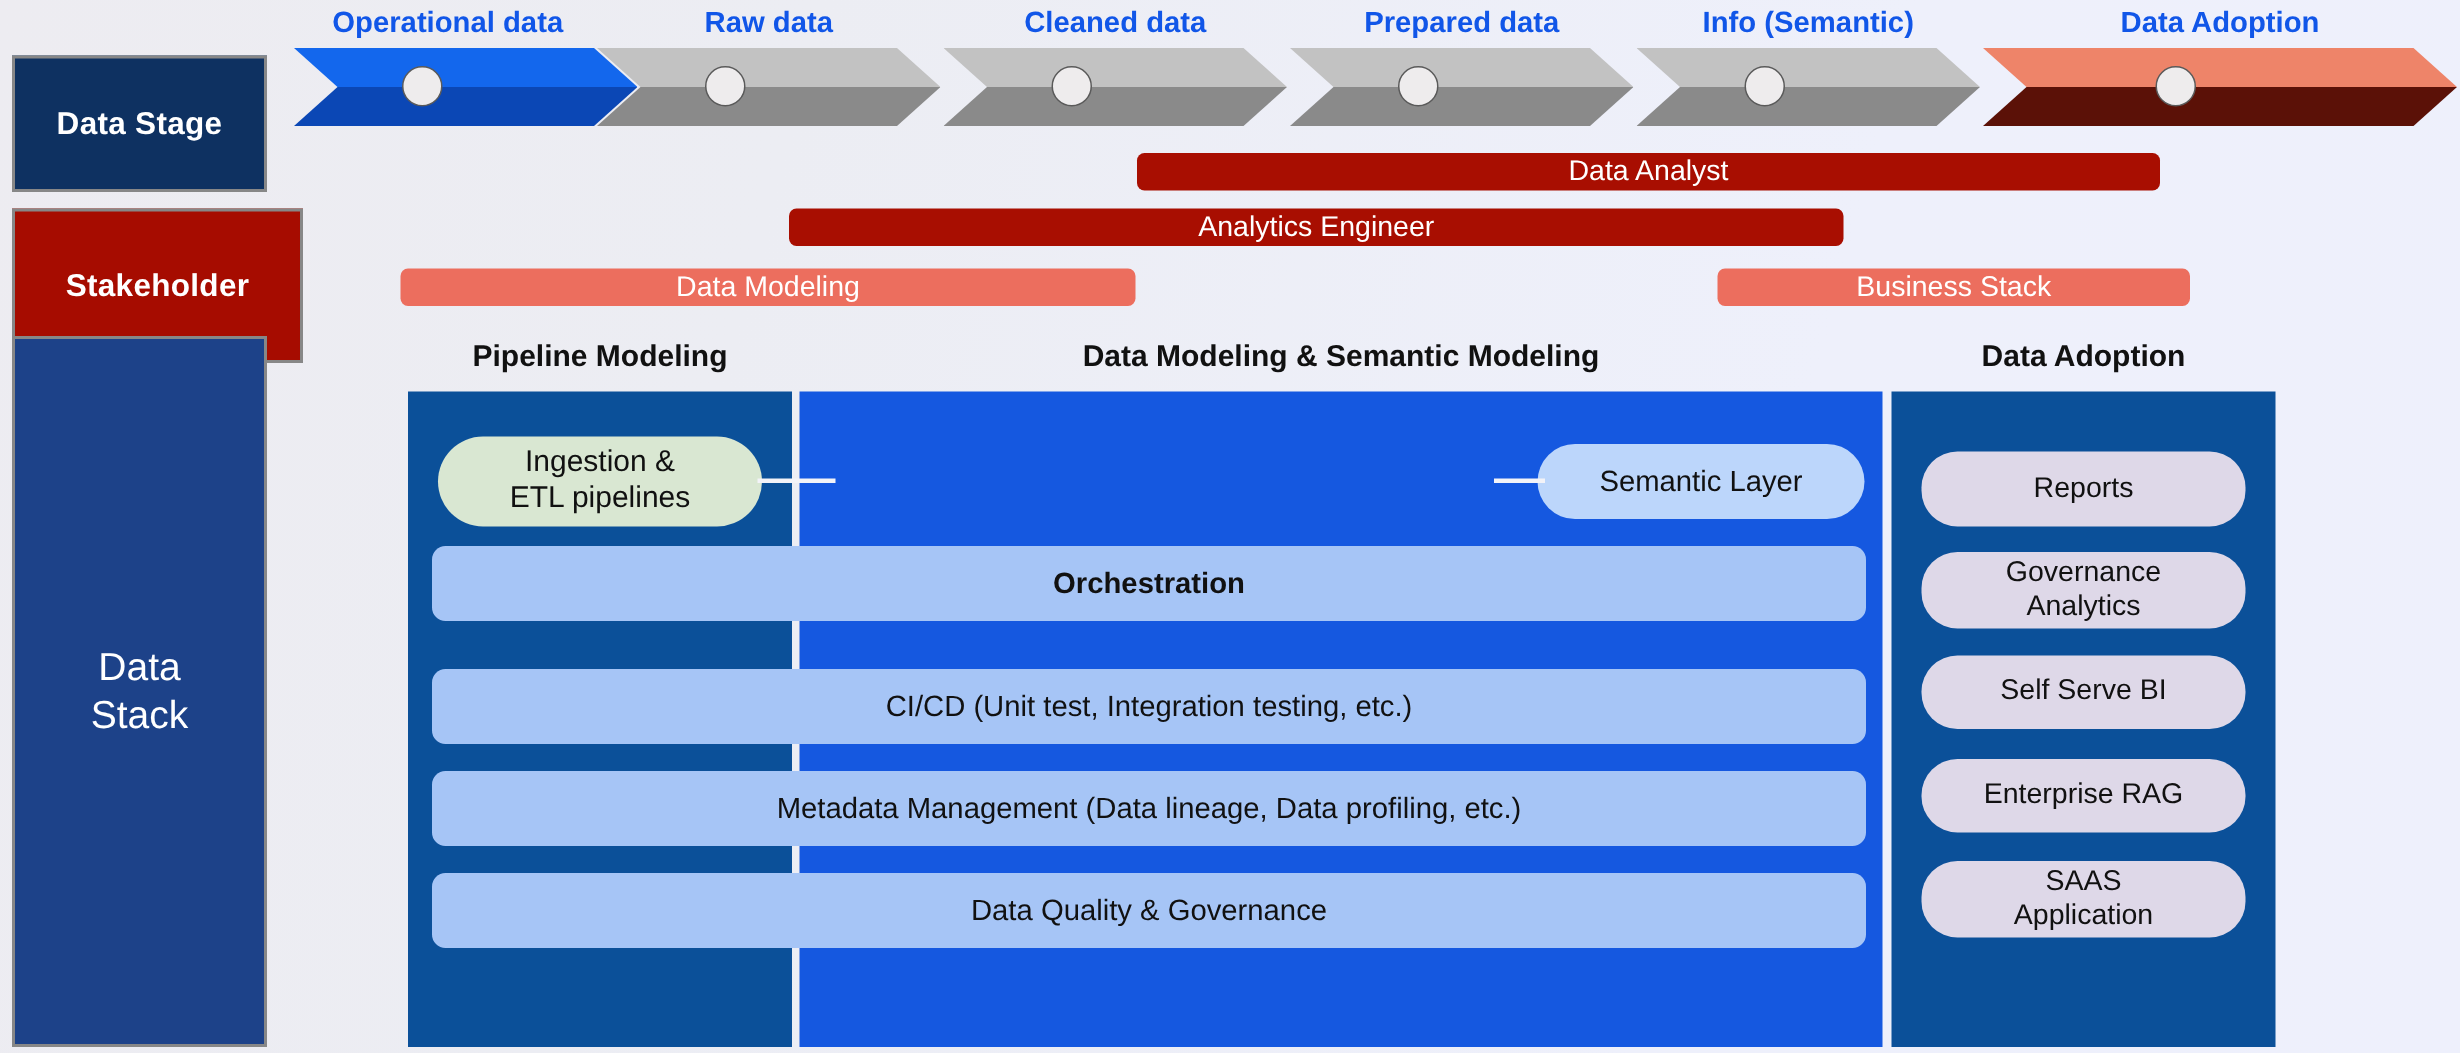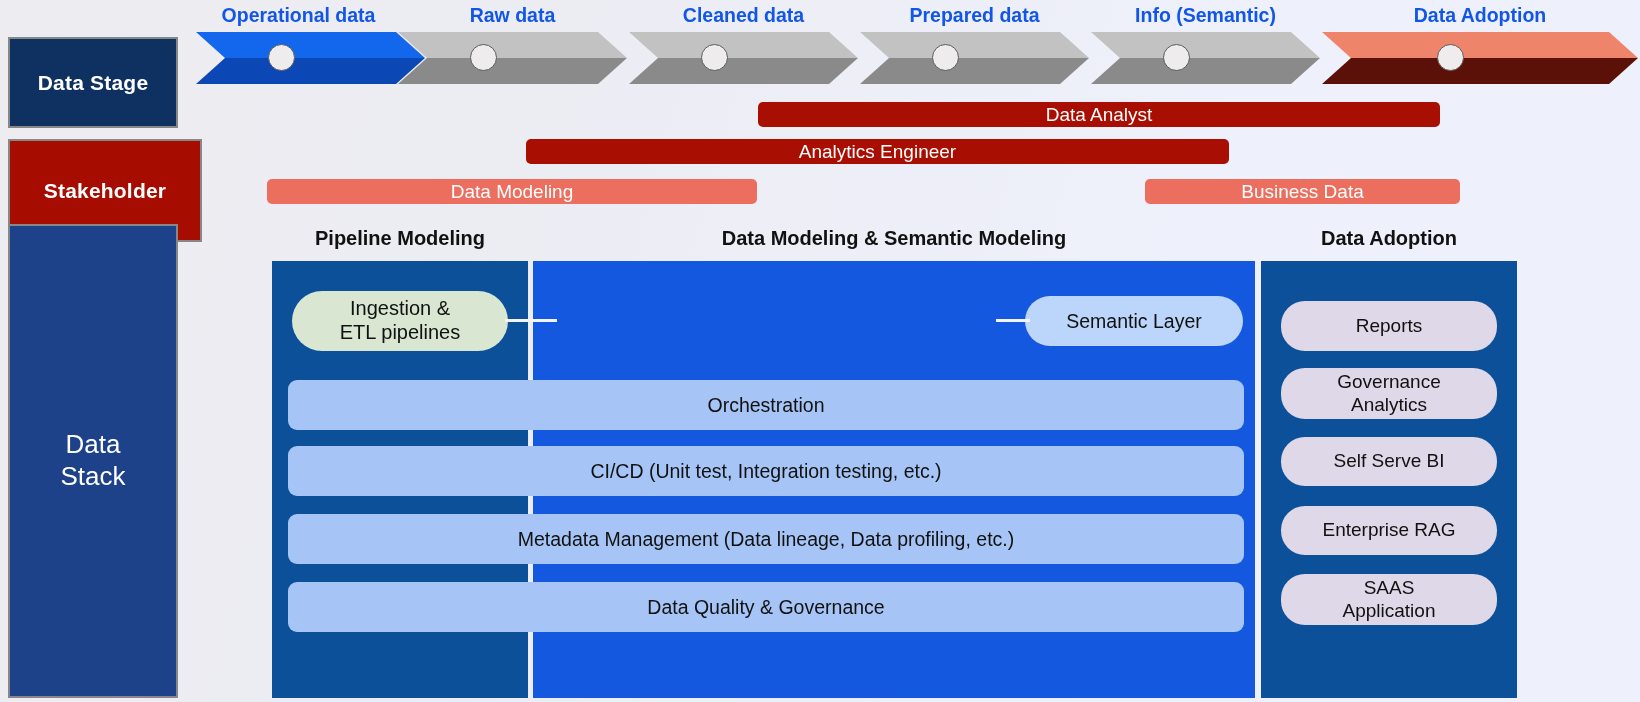--- a/index.html
+++ b/index.html
@@ -164,21 +164,21 @@
       <div class="stake-bar" style="left: 758px; top: 102px; width: 682px; background: rgb(168, 14, 1);">
         <span>Data Analyst</span>
       </div>
       <div class="stake-bar" style="left: 526px; top: 139px; width: 703px; background: rgb(168, 14, 1);">
         <span>Analytics Engineer</span>
       </div>
       <div class="stake-bar" style="left: 267px; top: 179px; width: 490px; background: rgb(236, 110, 94);">
         <span>Data Modeling</span>
       </div>
       <div class="stake-bar" style="left: 1145px; top: 179px; width: 315px; background: rgb(236, 110, 94);">
-        <span>Business Data</span>
+        <span>Business Stack</span>
       </div>
     </div>
 
   <div id="head-layer">
       <div class="panel-head" style="left: 272px; width: 256px; top: 227px;">Pipeline Modeling</div>
       <div class="panel-head" style="left: 533px; width: 722px; top: 227px;">Data Modeling &amp; Semantic Modeling</div>
       <div class="panel-head" style="left: 1261px; width: 256px; top: 227px;">Data Adoption</div>
     </div>
 
   <div class="panel" id="panel-pipeline"></div>
@@ -216,21 +216,21 @@
       </div>
       <div class="pill adopt-pill" style="top: 574px; height: 51px;">
         <div>
           <div>SAAS</div>
           <div>Application</div>
         </div>
       </div>
     </div>
 
   <div id="bar-layer">
-      <div class="wide-bar" style="top: 380px;">
+      <div class="wide-bar" style="top: 364px; font-weight: bold;">
         <span>Orchestration</span>
       </div>
       <div class="wide-bar" style="top: 446px;">
         <span>CI/CD (Unit test, Integration testing, etc.)</span>
       </div>
       <div class="wide-bar" style="top: 514px;">
         <span>Metadata Management (Data lineage, Data profiling, etc.)</span>
       </div>
       <div class="wide-bar" style="top: 582px;">
         <span>Data Quality &amp; Governance</span>

